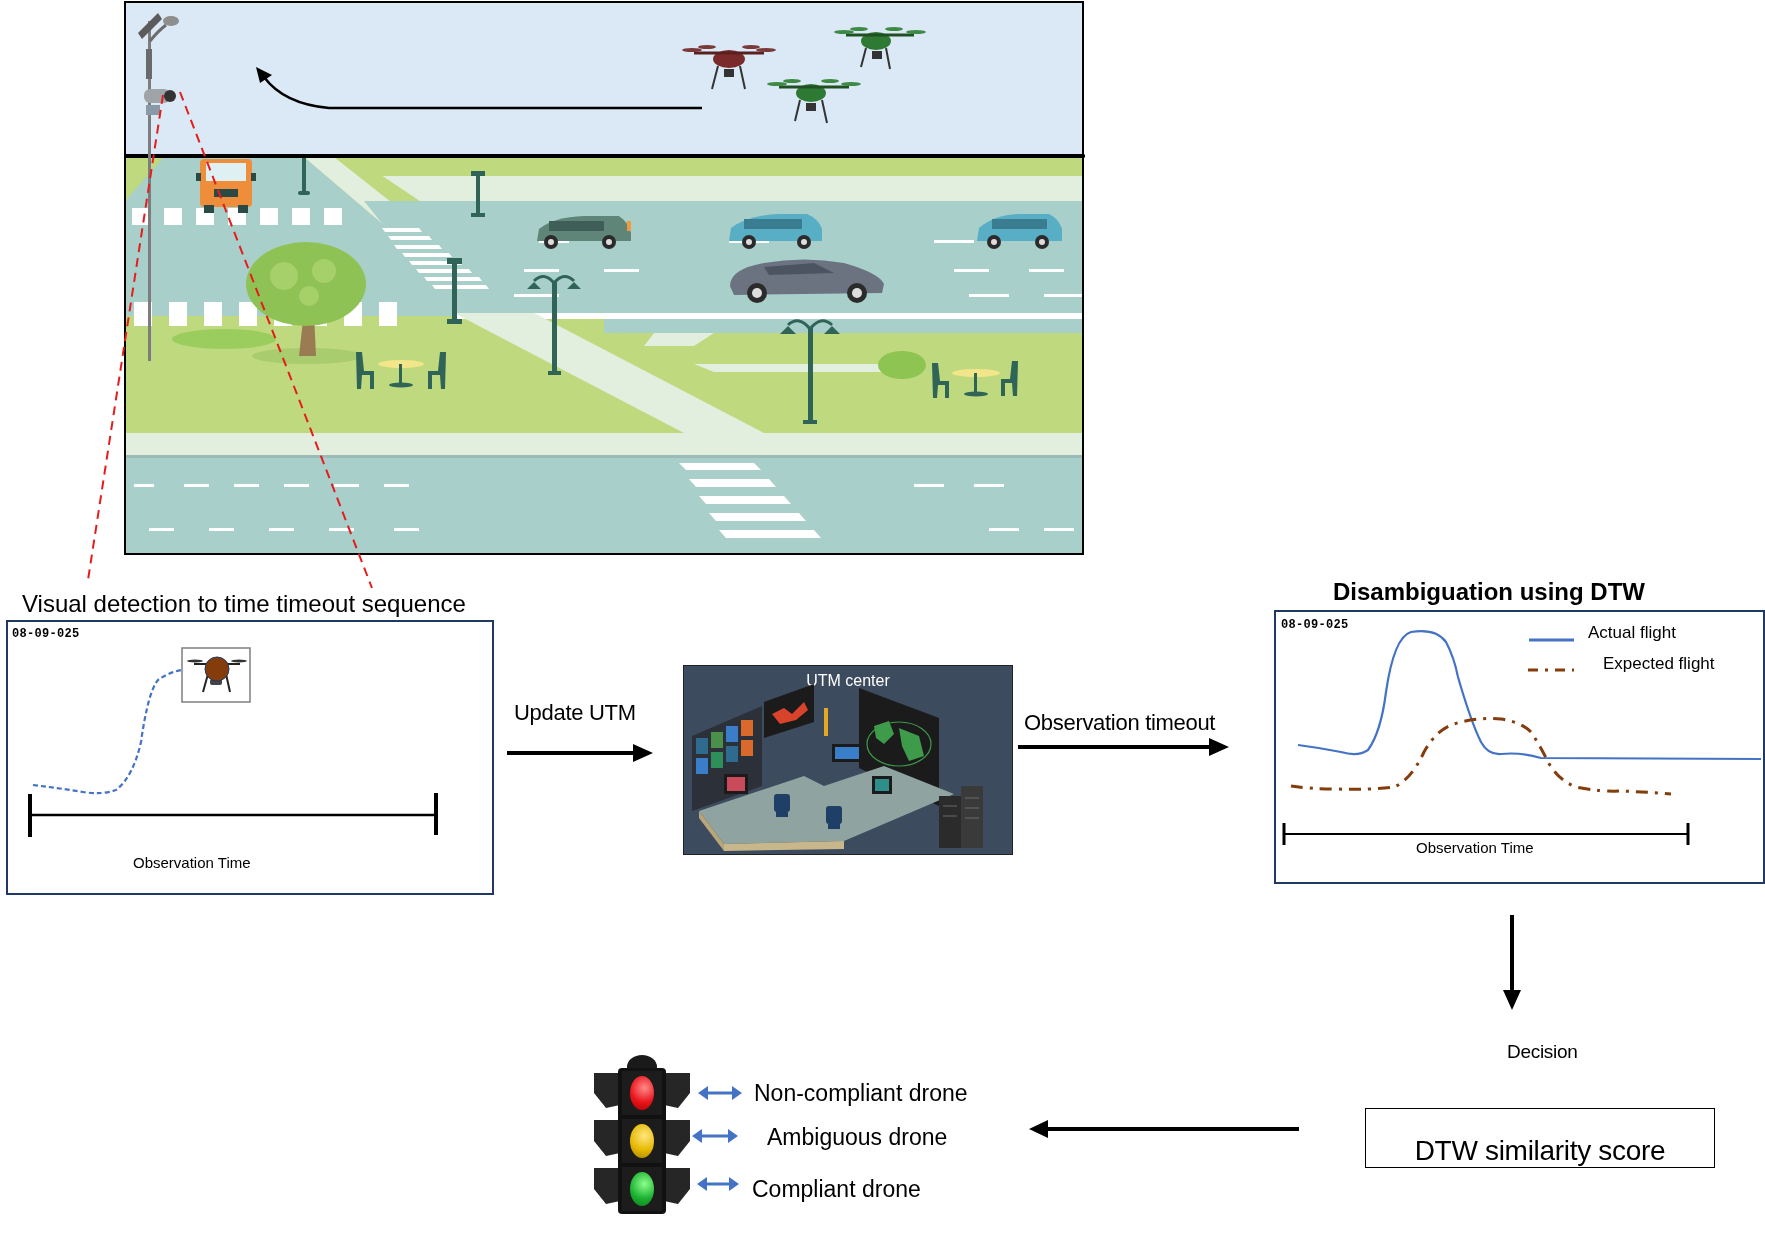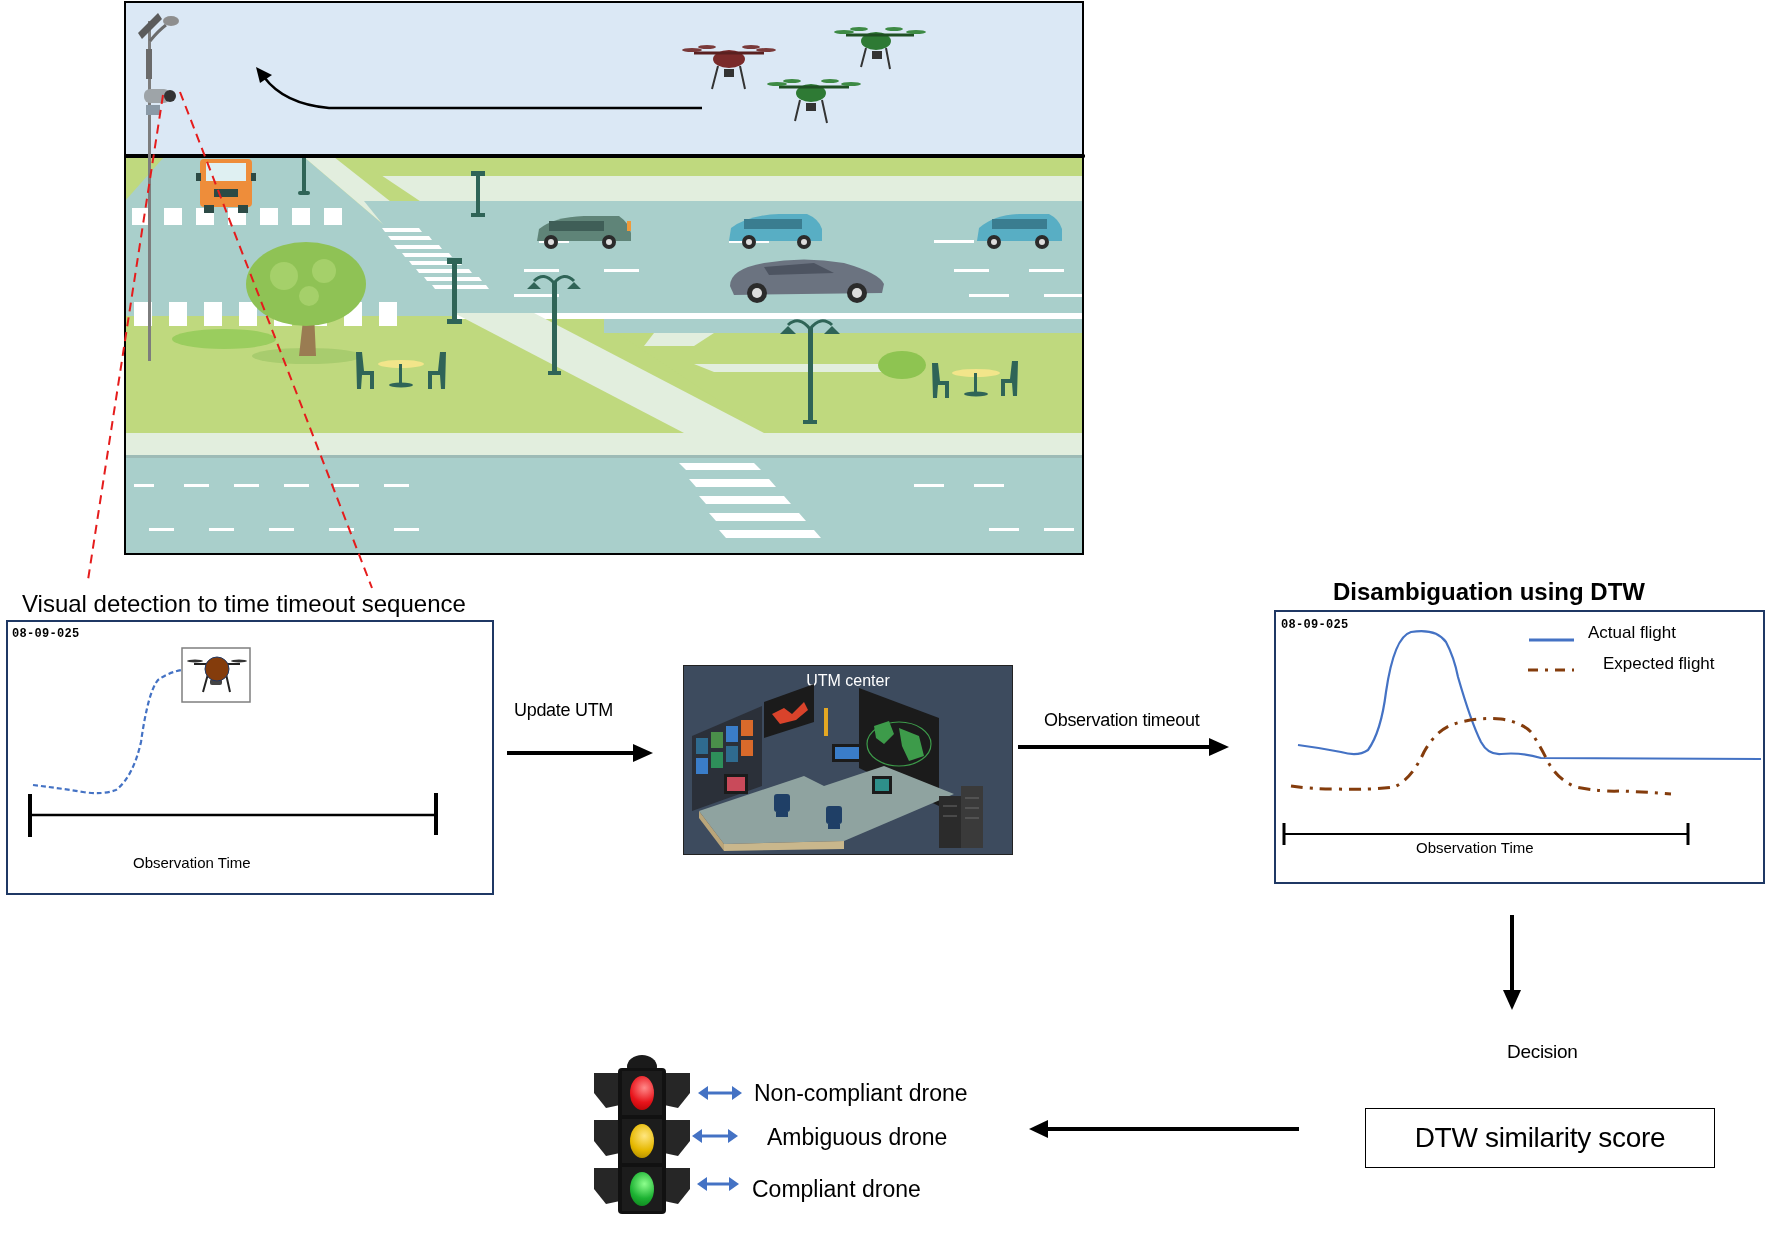--- a/index.html
+++ b/index.html
@@ -1,19 +1,19 @@
 <!DOCTYPE html>
 <html><head>
 <meta charset="utf-8">
 <style>
   html, body { margin:0; padding:0; background:#ffffff; }
   body { width:1765px; height:1239px; position:relative; overflow:hidden; font-family:"Liberation Sans", sans-serif; color:#000; }
   .abs { position:absolute; }
   .title { font-size:24px; white-space:nowrap; }
-  .cond { font-family:"Liberation Sans", sans-serif; font-size:18px; letter-spacing:-0.3px; white-space:nowrap; }
+  .cond { font-family:"Liberation Sans", sans-serif; font-size:22px; letter-spacing:-0.3px; white-space:nowrap; }
   .mono { font-family:"Liberation Mono", monospace; font-size:12px; font-weight:bold; letter-spacing:0.3px; }
   .panel { border:2px solid #1f3864; background:#fff; box-sizing:border-box; }
   .legend-label { font-size:17px; white-space:nowrap; }
   .state-label { font-size:23px; white-space:nowrap; }
 </style>
 </head>
 <body>
 
 <div class="abs" style="left:124px; top:1px; width:961px; height:555px;">
   <svg width="961" height="555" viewBox="0 0 961 555">
@@ -343,21 +343,21 @@
         <line x1="259" y1="150" x2="273" y2="150"></line>
         <line x1="281" y1="132" x2="295" y2="132"></line>
         <line x1="281" y1="142" x2="295" y2="142"></line>
         <line x1="281" y1="152" x2="295" y2="152"></line>
       </g>
 
     <rect x="140" y="42" width="4" height="28" fill="#e5a823"></rect>
   </svg>
 </div>
 
-<div class="abs cond" style="left:1024px; top:710px;margin-left:20px;">Observation timeout</div>
+<div class="abs cond" style="left:1024px; top:710px;">Observation timeout</div>
 <svg class="abs" style="left:1016px; top:732px;" width="215" height="30">
   <line x1="2" y1="15" x2="195" y2="15" stroke="#000" stroke-width="4"></line>
   <polygon points="193,6 213,15 193,24" fill="#000"></polygon>
 </svg>
 
 <div class="abs title" style="left:1333px; top:578px;font-weight:bold;">Disambiguation using DTW</div>
 <div class="abs panel" style="left:1274px; top:610px; width:491px; height:274px;">
   <div class="abs mono" style="left:5px; top:6px;">08-09-025</div>
   <svg class="abs" style="left:0; top:0;" width="489" height="272">
     <path d="M22,133 Q45,136 65,140 Q82,145 92,138 Q105,120 110,80 Q118,25 135,20 Q160,16 170,30 Q178,45 182,65 Q195,110 205,130 Q212,143 225,142 Q245,140 265,146 L485,147" stroke="#4472c4" stroke-width="2.2" fill="none"></path>
@@ -376,21 +376,21 @@
   <div class="abs legend-label" style="left:311px; top:42px;margin-left:16px;">Expected flight</div>
   <div class="abs" style="left:140px; top:227px; font-size:15px;">Observation Time</div>
 </div>
 
 <svg class="abs" style="left:1497px; top:912px;" width="30" height="100">
   <line x1="15" y1="3" x2="15" y2="80" stroke="#000" stroke-width="4"></line>
   <polygon points="6,78 15,98 24,78" fill="#000"></polygon>
 </svg>
 <div class="abs cond" style="left:1507px; top:1041px; font-size:19px;">Decision</div>
 
-<div class="abs" style="left:1365px; top:1108px; width:350px; height:60px; border:1.5px solid #000; box-sizing:border-box; display:flex; align-items:center; justify-content:center;">
+<div class="abs" style="left:1365px; top:1108px; width:350px; height:60px; border:1.5px solid #000; box-sizing:border-box; display:flex; align-items:flex-end; justify-content:center;">
   <span class="cond" style="font-size:28px;">DTW similarity score</span>
 </div>
 
 <svg class="abs" style="left:1026px; top:1116px;" width="275" height="26">
   <line x1="20" y1="13" x2="273" y2="13" stroke="#000" stroke-width="4"></line>
   <polygon points="22,4 3,13 22,22" fill="#000"></polygon>
 </svg>
 
 <div class="abs" style="left:592px; top:1053px; width:100px; height:165px;">
   <svg width="100" height="165">

